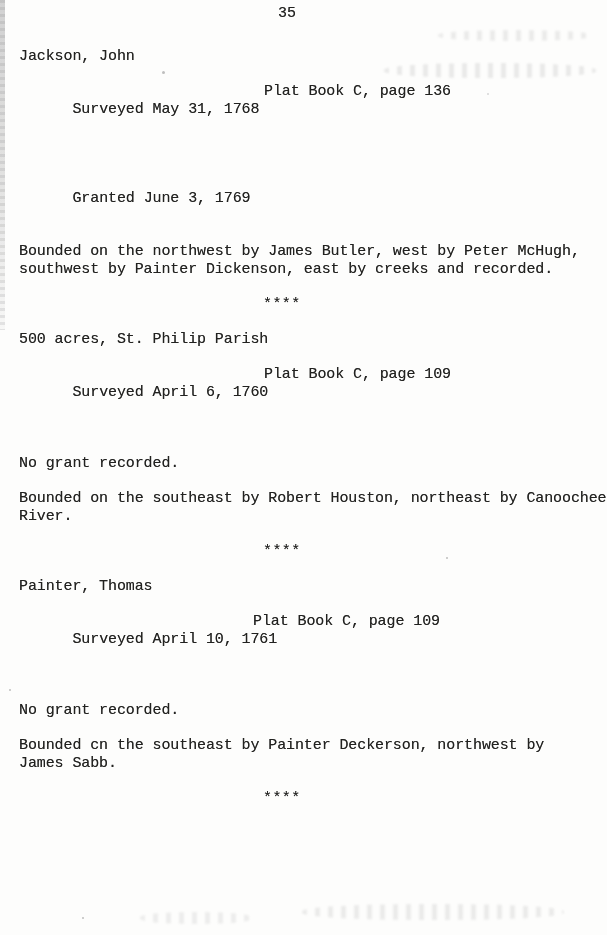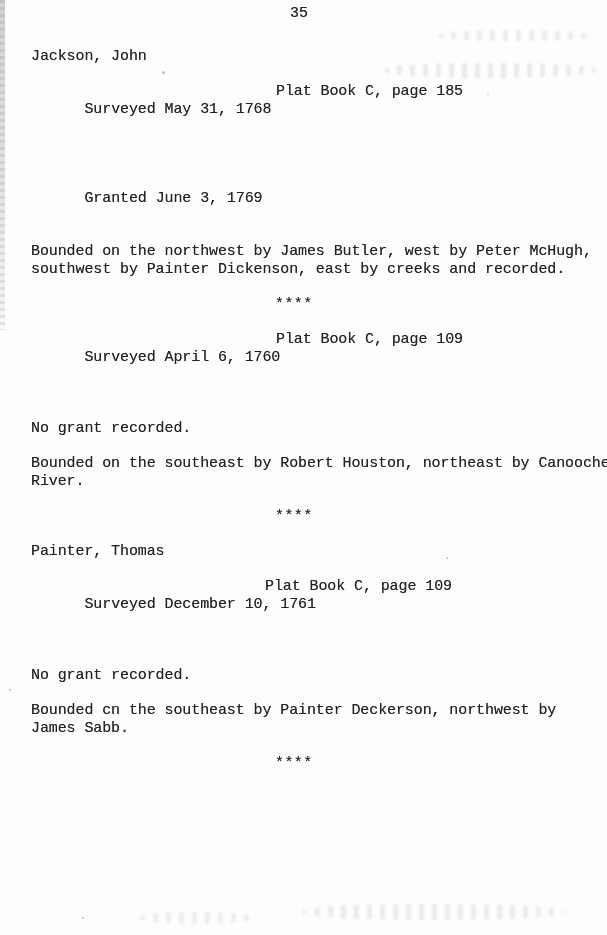--- a/index.html
+++ b/index.html
@@ -7,21 +7,21 @@
     width: 607px; height: 935px;
     background: #ffffff;
     overflow: hidden;
     position: relative;
   }
   .page {
     position: relative;
     width: 607px; height: 935px;
     box-sizing: border-box;
     background: #fdfdfc;
-    padding: 5px 0 0 31px;
+    padding: 5px 0 0 19px;
     font-family: "Liberation Mono", "DejaVu Sans Mono", monospace;
     font-size: 15px;
     letter-spacing: -0.1px;
     color: #222220;
     text-shadow: 0 0 0.5px rgba(20,20,20,0.55);
   }
   .pagenum {
     line-height: 18px;
     margin-left: 259px;
     margin-bottom: 25px;
@@ -90,45 +90,46 @@
   <div class="speck p3"></div>
   <div class="speck p4"></div>
   <div class="speck p5"></div>
 
   <div class="pagenum">35</div>
 
   <section>
     <div class="line">Jackson, John</div>
     <div class="line">
       <span>Surveyed May 31, 1768</span>
-      <span class="ref">Plat Book C, page 185</span>
+      <span class="ref">Plat Book C, page 136</span>
     </div>
     <div class="line">
       <span>Granted June 3, 1769</span>
     </div>
     <div class="line">Bounded on the northwest by James Butler, west by Peter McHugh,
 southwest by Painter Dickenson, east by creeks and recorded.</div>
   </section>
   <div class="sep">****</div>
 
   <section>
+    <div class="line">500 acres, St. Philip Parish</div>
     <div class="line">
       <span>Surveyed April 6, 1760</span>
       <span class="ref">Plat Book C, page 109</span>
     </div>
     <div class="line">No grant recorded.</div>
     <div class="line">Bounded on the southeast by Robert Houston, northeast by Canoochee
 River.</div>
   </section>
   <div class="sep">****</div>
 
   <section>
     <div class="line">Painter, Thomas</div>
     <div class="line">
-      <span>Surveyed December 10, 1761</span>
+      <span>Surveyed April 10, 1761</span>
       <span class="ref narrow">Plat Book C, page 109</span>
     </div>
     <div class="line">No grant recorded.</div>
     <div class="line">Bounded cn the southeast by Painter Deckerson, northwest by
 James Sabb.</div>
   </section>
   <div class="sep">****</div>
 
 </div>
 

